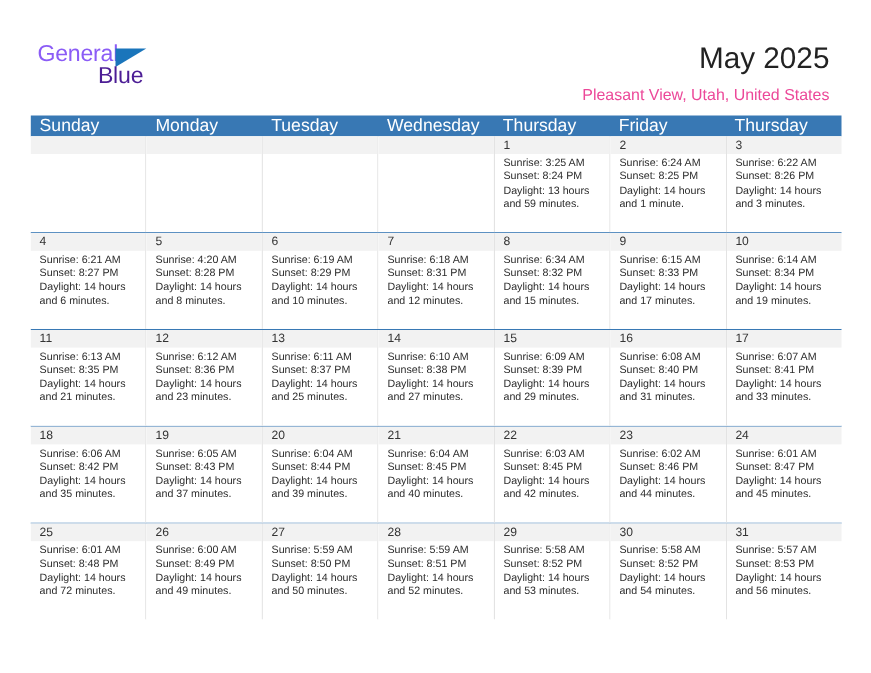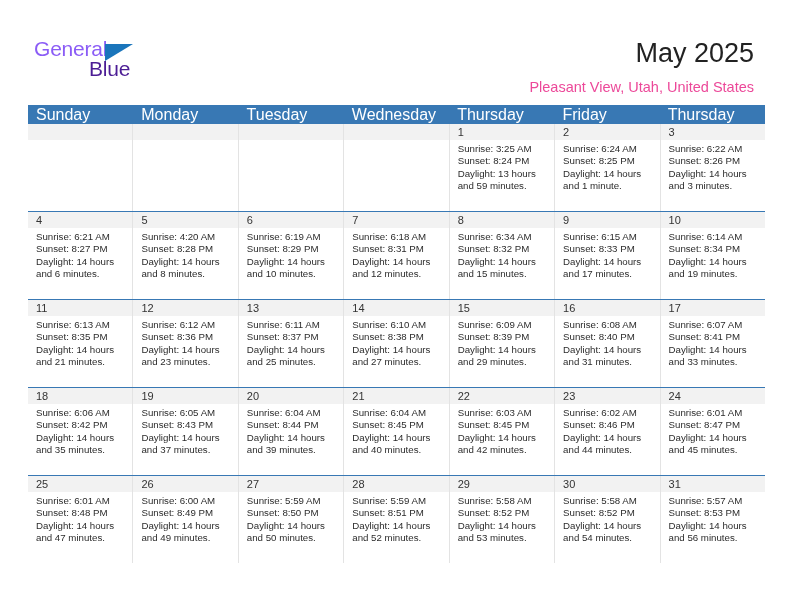--- a/index.html
+++ b/index.html
@@ -391,21 +391,21 @@
             </div>
           </div>
         </div>
         <div class="week">
           <div class="cell">
             <div class="daynum-band">25</div>
             <div class="cell-body">
               <div>Sunrise: 6:01 AM</div>
               <div>Sunset: 8:48 PM</div>
               <div>Daylight: 14 hours</div>
-              <div>and 47 minutes.</div>
+              <div>and 72 minutes.</div>
             </div>
           </div>
           <div class="cell">
             <div class="daynum-band">26</div>
             <div class="cell-body">
               <div>Sunrise: 6:00 AM</div>
               <div>Sunset: 8:49 PM</div>
               <div>Daylight: 14 hours</div>
               <div>and 49 minutes.</div>
             </div>

